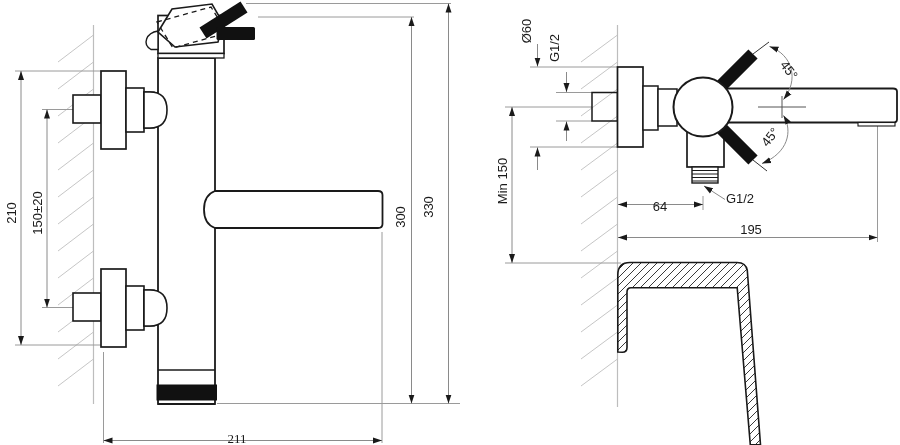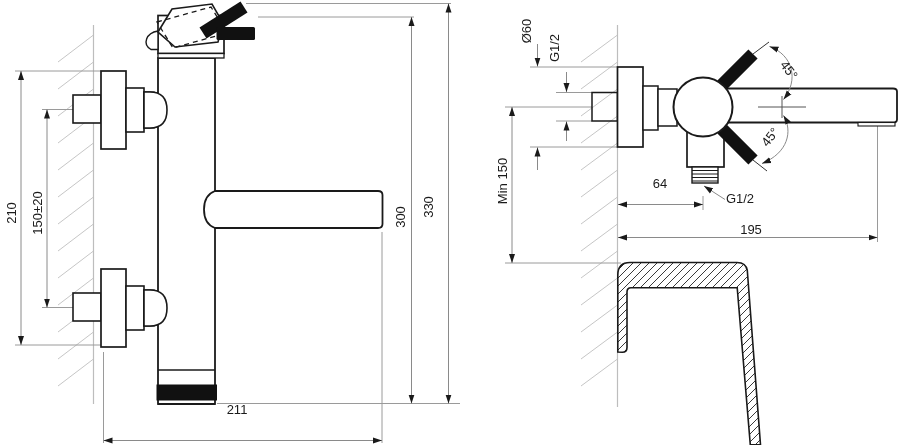--- a/index.html
+++ b/index.html
@@ -161,23 +161,23 @@
     </g>
 
     <path d="M617.8,352 L617.8,275 Q617.8,262.5 630,262.5 L737,262.5 Q746,262.5 747.3,270.5 L760.5,444.8 L750.3,444.8 L737.2,287.7 L631,287.7 Q627,287.7 627,292 L627,347.5 Q627,352.3 622.3,352.3 Z" fill="url(#hatch)" stroke="#1a1a1a" stroke-width="1.6"></path>
   </g>
 </svg>
 
 <div class="lbl" style="left:11px;top:213px;transform:translate(-50%,-50%) rotate(-90deg);">210</div>
 <div class="lbl" style="left:37px;top:213px;transform:translate(-50%,-50%) rotate(-90deg);">150±20</div>
 <div class="lbl" style="left:400px;top:217px;transform:translate(-50%,-50%) rotate(-90deg);">300</div>
 <div class="lbl" style="left:428px;top:207px;transform:translate(-50%,-50%) rotate(-90deg);">330</div>
-<div class="lbl" style="left:237px;top:409px;transform:translate(-50%,-50%);">211</div>
+<div class="lbl" style="left:237px;top:438px;transform:translate(-50%,-50%);font-family:Liberation Serif, serif;">211</div>
 <div class="lbl" style="left:526px;top:31px;transform:translate(-50%,-50%) rotate(-90deg);">Ø60</div>
 <div class="lbl" style="left:554px;top:48px;transform:translate(-50%,-50%) rotate(-90deg);">G1/2</div>
 <div class="lbl" style="left:502px;top:181px;transform:translate(-50%,-50%) rotate(-90deg);">Min 150</div>
-<div class="lbl" style="left:660px;top:183px;transform:translate(-50%,-50%);">64</div>
+<div class="lbl" style="left:660px;top:206px;transform:translate(-50%,-50%);">64</div>
 <div class="lbl" style="left:740px;top:198px;transform:translate(-50%,-50%);">G1/2</div>
 <div class="lbl" style="left:751px;top:229px;transform:translate(-50%,-50%);text-align:center;">195</div>
 <div class="lbl" style="left:789px;top:70px;transform:translate(-50%,-50%) rotate(52deg);">45°</div>
 <div class="lbl" style="left:770px;top:137px;transform:translate(-50%,-50%) rotate(-52deg);">45°</div>
 
 </div>
 
 </body></html>

